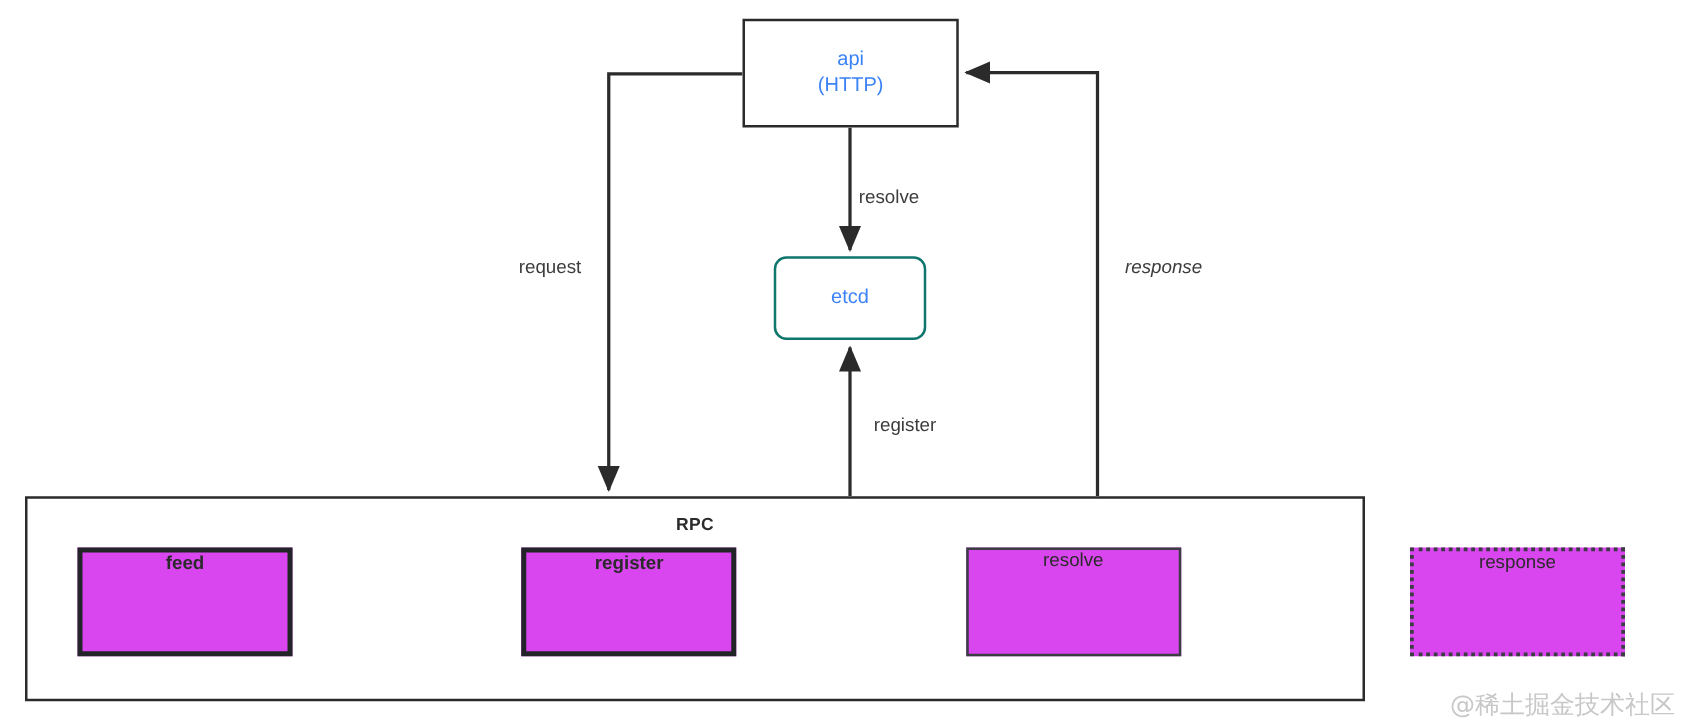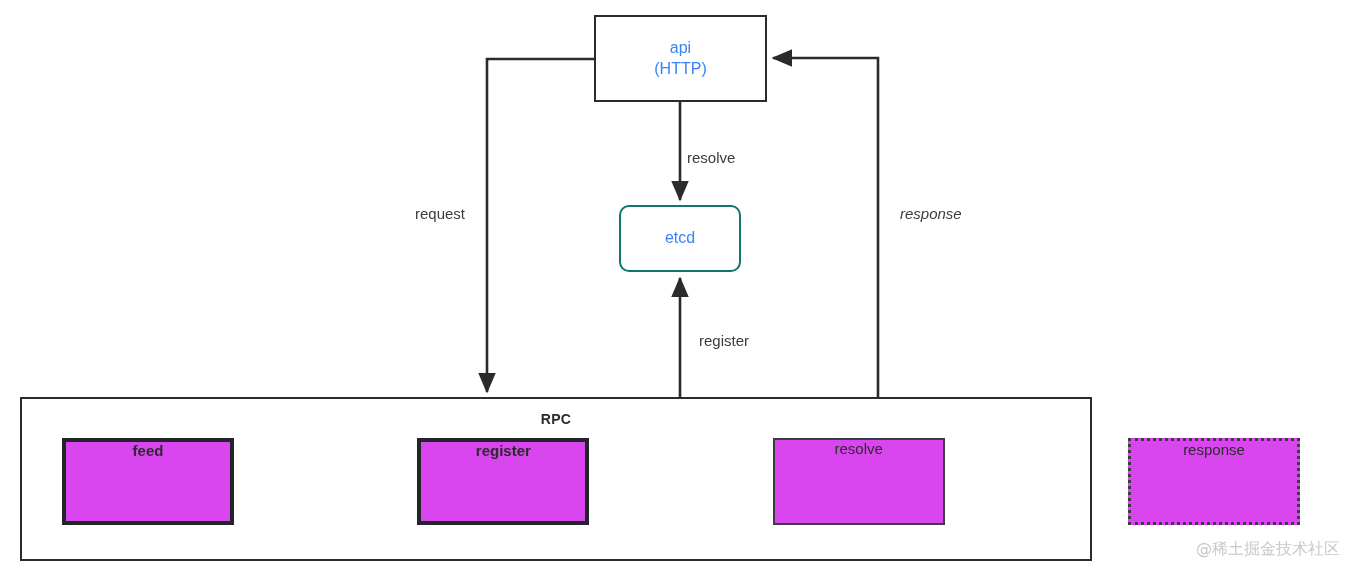--- a/index.html
+++ b/index.html
@@ -120,22 +120,22 @@
     z-index: 7;
   }
   .lbl-request  { left: 415px; top: 205px; text-align: center; }
   .lbl-resolve  { left: 687px; top: 149px; }
   .lbl-response { left: 900px; top: 205px; font-style: italic; }
   .lbl-register { left: 683px; top: 332px; margin-left: 16px; }
   
   .watermark {
     position: absolute;
     right: 22px;
-    bottom: 19px;
-    font-size: 16px;
+    bottom: 2px;
+    font-size: 20px;
     color: #c8c8c8;
     white-space: nowrap;
     z-index: 9;
     font-family: "DejaVu Sans", "Liberation Sans", sans-serif;
   }
 </style>
 </head>
 <body>
 
 <div id="canvas">

